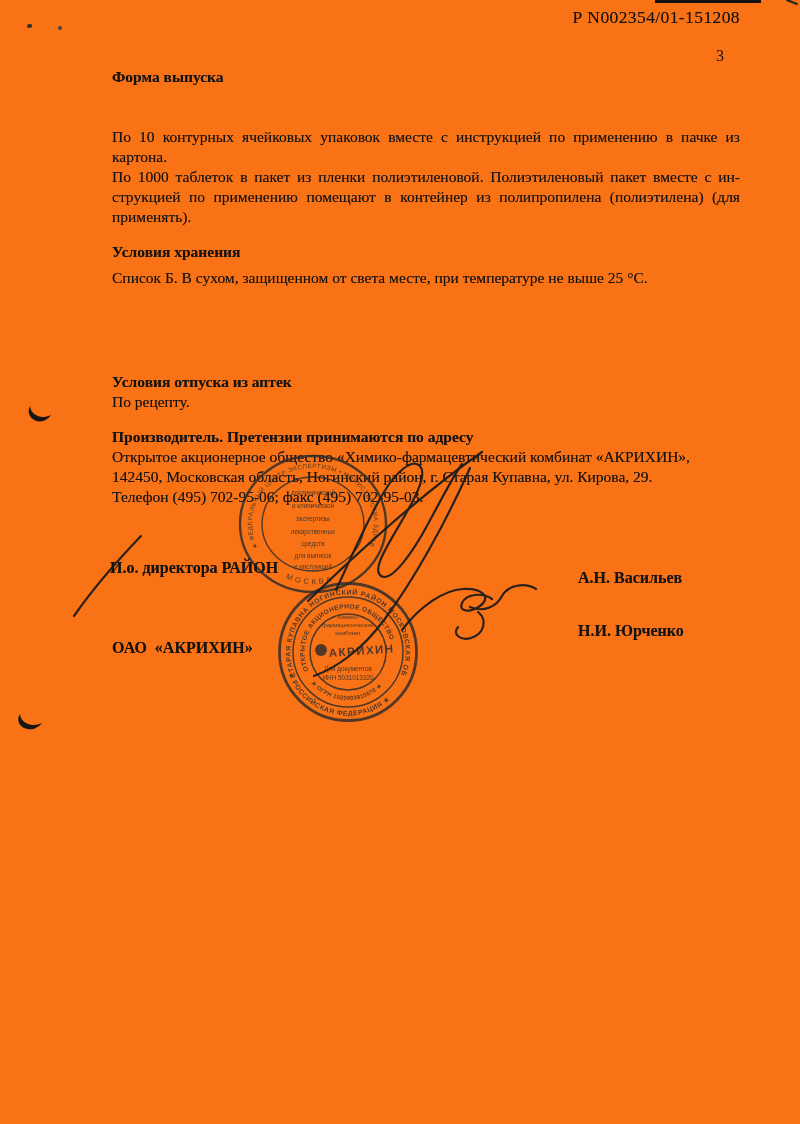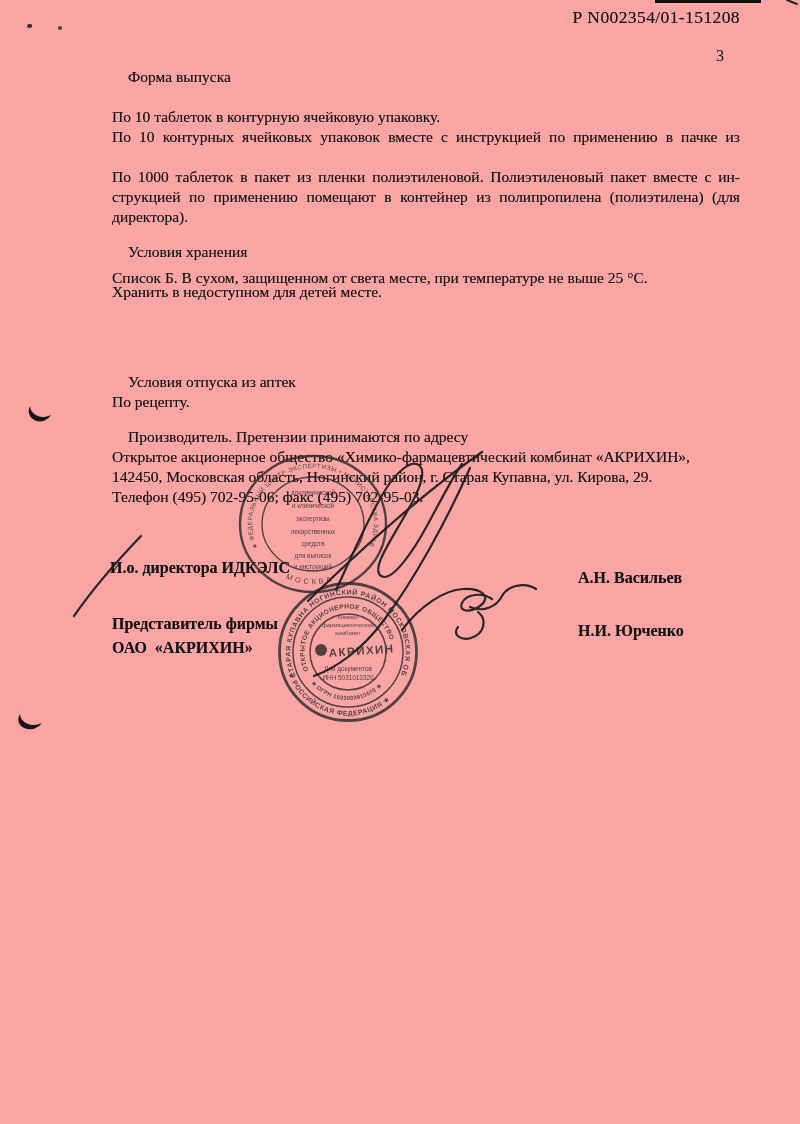--- a/index.html
+++ b/index.html
@@ -1,26 +1,26 @@
 <!DOCTYPE html>
 <html><head>
 <meta charset="utf-8">
 <style>
   html,body{margin:0;padding:0;background:#e8e8e8;}
   .page{
     position:relative;width:800px;height:1124px;margin:0 auto;
-    background:#fca5a5;overflow:hidden;
+    background:#f97316;overflow:hidden;
     font-family:"Liberation Serif","DejaVu Serif",serif;
     color:#141414;
   }
   .abs{position:absolute;}
   .tl{position:absolute;left:112px;width:628px;font-size:15.5px;line-height:20px;
       text-shadow:0 0 .4px rgba(10,10,10,.5);}
   .tl.j{text-align:justify;text-align-last:justify;}
-  .hd{font-weight:normal;margin-left:16px;}
+  .hd{font-weight:bold;}
   .regnum{position:absolute;top:7px;left:560px;width:180px;text-align:right;
       font-size:17.5px;letter-spacing:.4px;text-shadow:0 0 .4px rgba(10,10,10,.5);}
   .pagenum{position:absolute;top:47px;left:702px;width:36px;text-align:center;font-size:16px;}
   .sig-label{position:absolute;font-size:16px;font-weight:bold;line-height:23px;
       text-shadow:0 0 .4px rgba(10,10,10,.5);}
   .stamp{position:absolute;opacity:.82;}
   .stamp text{fill:#2b2b2b;}
   .artifact{position:absolute;}
   svg{display:block;}
 </style>
@@ -38,29 +38,28 @@
     <path d="M 3,8 A 11,10 -15 1 0 24,17 A 14,12 -10 0 1 3,8 Z" fill="#161616"></path>
   </svg>
   <svg class="artifact" style="left:17px;top:705px;" width="28" height="26" viewBox="0 0 28 26">
     <path d="M 3,9 A 12,10 -15 1 0 25,18 A 15,12 -10 0 1 3,9 Z" fill="#161616"></path>
   </svg>
 
   <div class="regnum">Р N002354/01-151208</div>
   <div class="pagenum">3</div>
 
   <div class="tl hd" style="top:67px">Форма выпуска</div>
-  <div class="tl" style="top:107px">По 10 таблеток в контурную ячейковую упаковку.</div>
   <div class="tl j" style="top:127px">По 10 контурных ячейковых упаковок вместе с инструкцией по применению в пачке из</div>
+  <div class="tl" style="top:147px">картона.</div>
   <div class="tl j" style="top:167px">По 1000 таблеток в пакет из пленки полиэтиленовой. Полиэтиленовый пакет вместе с ин-</div>
   <div class="tl j" style="top:187px">струкцией по применению помещают в контейнер из полипропилена (полиэтилена) (для</div>
-  <div class="tl" style="top:207px">директора).</div>
+  <div class="tl" style="top:207px">применять).</div>
 
   <div class="tl hd" style="top:242px">Условия хранения</div>
   <div class="tl" style="top:268px">Список Б. В сухом, защищенном от света месте, при температуре не выше 25 °С.</div>
-  <div class="tl" style="top:282px">Хранить в недоступном для детей месте.</div>
 
 
   <div class="tl hd" style="top:372px">Условия отпуска из аптек</div>
   <div class="tl" style="top:392px">По рецепту.</div>
 
   <div class="tl hd" style="top:427px">Производитель. Претензии принимаются по адресу</div>
   <div class="tl" style="top:447px">Открытое акционерное общество «Химико-фармацевтический комбинат «АКРИХИН»,</div>
   <div class="tl" style="top:467px">142450, Московская область, Ногинский район, г. Старая Купавна, ул. Кирова, 29.</div>
   <div class="tl" style="top:487px">Телефон (495) 702-95-06; факс (495) 702-95-03.</div>
 
@@ -117,23 +116,22 @@
     </g>
     <circle cx="44" cy="69" r="6" fill="#2b2b2b"></circle>
     <text x="44" y="72.5" font-size="9" font-weight="bold" text-anchor="middle" fill="#fcfcfb" font-family="Liberation Sans, sans-serif">Э</text>
     <text x="52" y="76" font-size="11.5" font-weight="bold" letter-spacing="1.5" text-anchor="start" font-family="Liberation Sans, sans-serif" transform="rotate(-4 52 76)">АКРИХИН</text>
     <g font-size="6.4" text-anchor="middle" font-family="Liberation Sans, sans-serif">
       <text x="71" y="90">Для документов</text>
       <text x="71" y="99">ИНН 5031013320</text>
     </g>
   </svg>
 
-  <div class="sig-label" style="left:110px;top:556px;">И.о. директора ИДКЭЛС</div>
+  <div class="sig-label" style="left:110px;top:556px;">И.о. директора РАЙОН</div>
   <div class="sig-label" style="left:578px;top:556px;margin-top:10px;">А.Н. Васильев</div>
-  <div class="sig-label" style="left:112px;top:612px;">Представитель фирмы</div>
   <div class="sig-label" style="left:112px;top:636px;word-spacing:4px;">ОАО «АКРИХИН»</div>
   <div class="sig-label" style="left:578px;top:619px;">Н.И. Юрченко</div>
 
   <svg class="abs" style="left:0;top:0;" width="800" height="1124" viewBox="0 0 800 1124">
     <g fill="none" stroke="#1a1a1a" stroke-width="2.2" stroke-linecap="round" opacity="0.92">
 
       <path d="M 74 616 C 92 590 118 560 141 536"></path>
 
       <path d="M 336 590 C 352 556 366 522 384 492 C 396 472 412 458 420 466 C 428 475 414 500 400 524 C 386 548 372 570 381 576 C 392 583 414 550 428 524 C 440 502 452 478 462 464"></path>
       <path d="M 308 601 C 350 560 420 495 482 452"></path>

